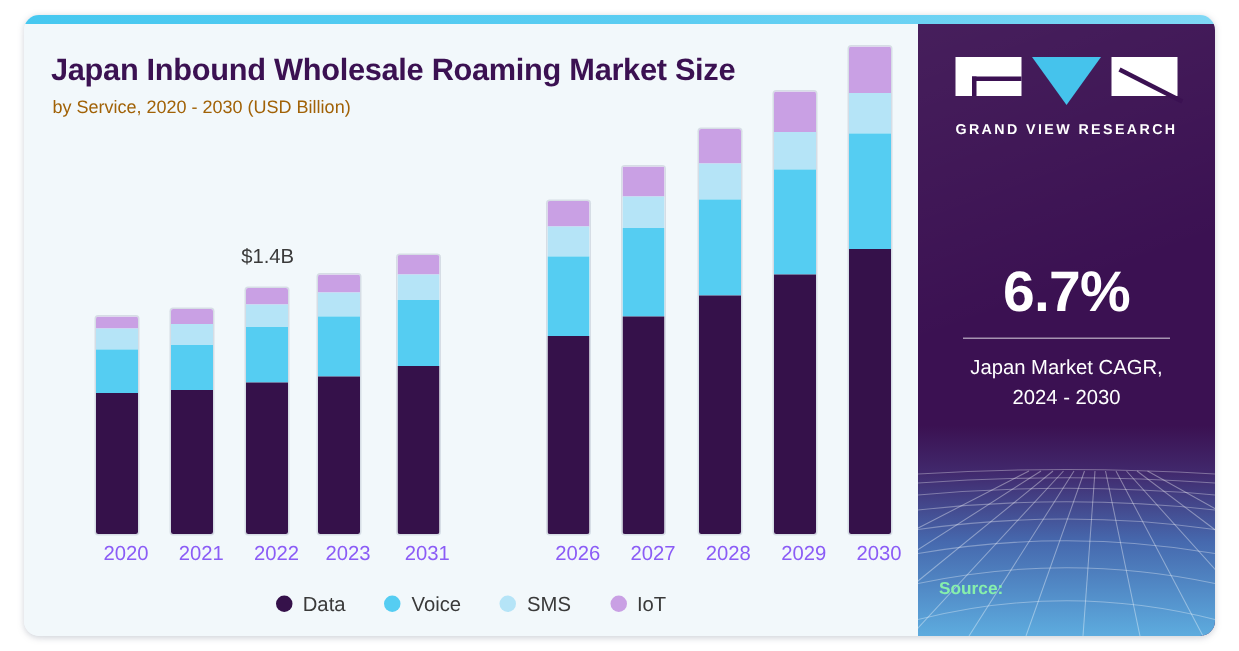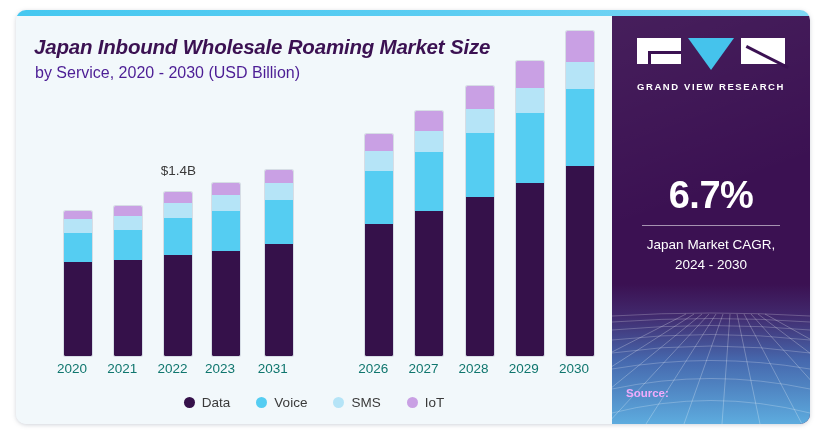--- a/index.html
+++ b/index.html
@@ -34,25 +34,24 @@
     left: 0; top: 6px;
     width: 596px; height: 408px;
     background: #f2f8fb;
   }
   .title {
     position: absolute; left: 18px; top: 19px;
     font-size: 20.5px; font-weight: bold;
     color: #3b1152;
     letter-spacing: -0.2px;
     white-space: nowrap;
-    font-style: italic;
   }
   .subtitle {
     position: absolute; left: 19px; top: 48px;
-    font-size: 16px; color: #4c1d95;
+    font-size: 12px; color: #a16207;
     white-space: nowrap;
   }
   .plot {
     position: absolute;
     left: 0; top: 0; right: 0; bottom: 0;
   }
   .bar-group {
     position: absolute;
     bottom: 68px;
     width: 28px;
@@ -65,23 +64,23 @@
     overflow: hidden;
     box-shadow: 0 0 0 1px rgba(150,160,180,0.30);
   }
   .seg { width: 100%; }
   .xlabel {
     position: absolute;
     top: 100%;
     margin-top: 5px;
     width: 42px;
     left: -7px;
-    text-align: left;
+    text-align: right;
     font-size: 13.5px;
-    color: #0f766e;
+    color: #8b5cf6;
   }
   .value-label {
     position: absolute;
     width: 80px; left: -26px;
     text-align: center;
     font-size: 13.5px;
     color: #3a3a3a;
     white-space: nowrap;
   }
   .legend {
@@ -173,21 +172,21 @@
     background: linear-gradient(180deg,
        rgba(59,17,82,0) 0%,
        rgba(70,60,130,0.55) 22%,
        rgba(72,120,190,0.85) 55%,
        rgba(95,180,230,0.95) 100%);
   }
   .grid-art svg { position: absolute; inset: 0; width: 100%; height: 100%; }
   .source {
     position: absolute;
     left: 14px; bottom: 22px;
-    color: #f0abfc;
+    color: #86efac;
     line-height: 1.35;
     text-align: right;
   }
   .source-lbl { font-size: 11.5px; font-weight: bold; }
   .source-url { font-size: 12px; }
 </style>
 </head>
 <body>
 
 <div id="root">

